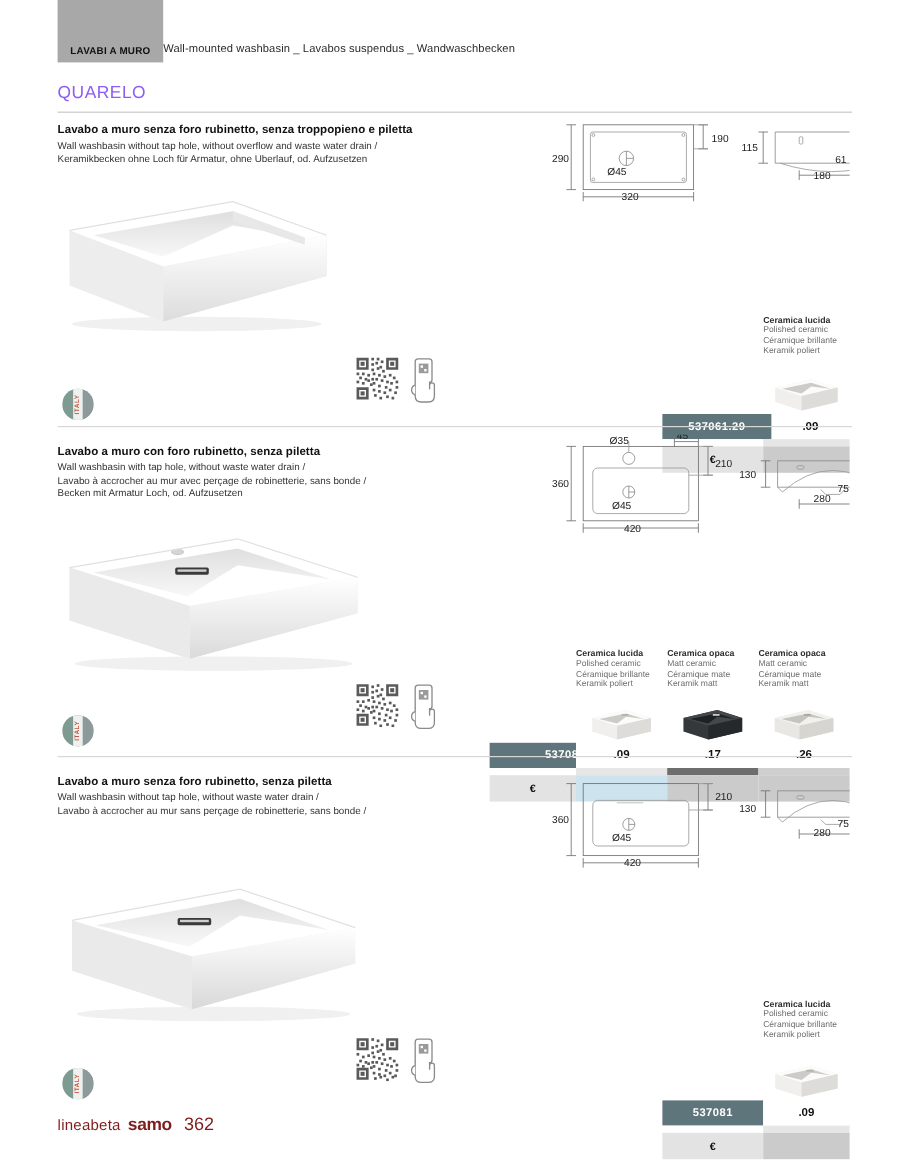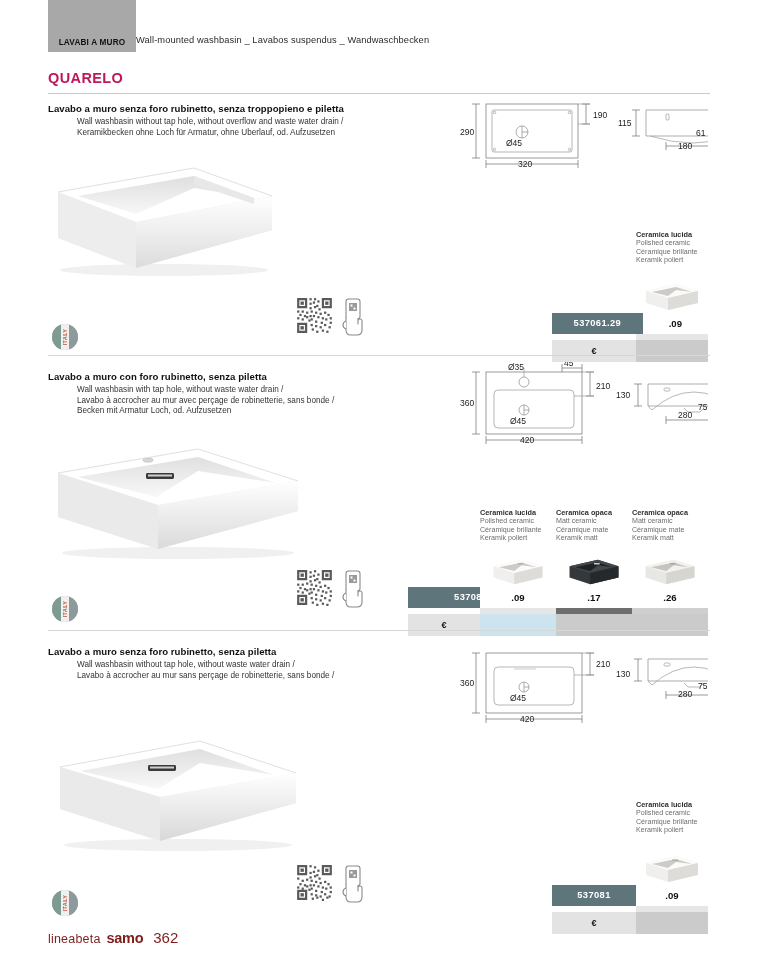--- a/index.html
+++ b/index.html
@@ -28,34 +28,34 @@
     font-size: 8.2px; font-weight: bold; color: #111;
     letter-spacing: .2px; white-space: nowrap;
   }
   .cat-sub {
     position: absolute; left: 88px; top: 35px;
     font-size: 9.3px; color: #2b2b2b; letter-spacing: .1px;
   }
 
   .brand-title {
     margin-top: 12px;
-    font-size: 14.5px; font-weight: bold; letter-spacing: .4px;
-    color: #be185d;
+    font-size: 14.5px; font-weight: normal; letter-spacing: .4px;
+    color: #8b5cf6;
   }
   .rule { border-top: 1px solid #c9c9c9; margin-top: 7px; }
   .rule-light { border-top: 1px solid #d7d7d7; }
 
   
   .product { position: relative; }
   .p-title {
     font-size: 9.6px; font-weight: bold; color: #111;
     margin-top: 9px; letter-spacing: .05px;
   }
   .p-desc { margin-top: 3px; }
-  .p-desc div { font-size: 8.2px; line-height: 10.6px; color: #333; margin-left: 29px; }
+  .p-desc div { font-size: 8.2px; line-height: 10.6px; color: #333; }
 
   
   .photo { position: absolute; }
 
   
   .italy {
     position: absolute; width: 26px; height: 26px; border-radius: 50%;
     overflow: hidden; background: #9fb3ad;
   }
   .italy i {
@@ -75,21 +75,21 @@
   .qrgroup { position: absolute; display: flex; align-items: flex-start; gap: 9px; }
   .qr { width: 37px; height: 37px; display: block; }
   .phone { width: 22px; height: 40px; display: block; }
 
   
   .tech { position: absolute; }
   .tech svg { display: block; }
 
   
   .ftable { position: absolute; }
-  .fhead { display: flex; }
+  .fhead { display: flex; margin-top: 32px; }
   .fcol { }
   .fcol .fname {
     font-size: 7.3px; font-weight: bold; color: #2f2f2f; line-height: 9px;
   }
   .fcol .fline { font-size: 7.1px; color: #6d6d6d; line-height: 8.6px; }
 
   .fthumbs { display: flex; }
   .fthumb { display: flex; align-items: flex-end; justify-content: center; }
 
   .frow-code { display: flex; height: 21px; }

